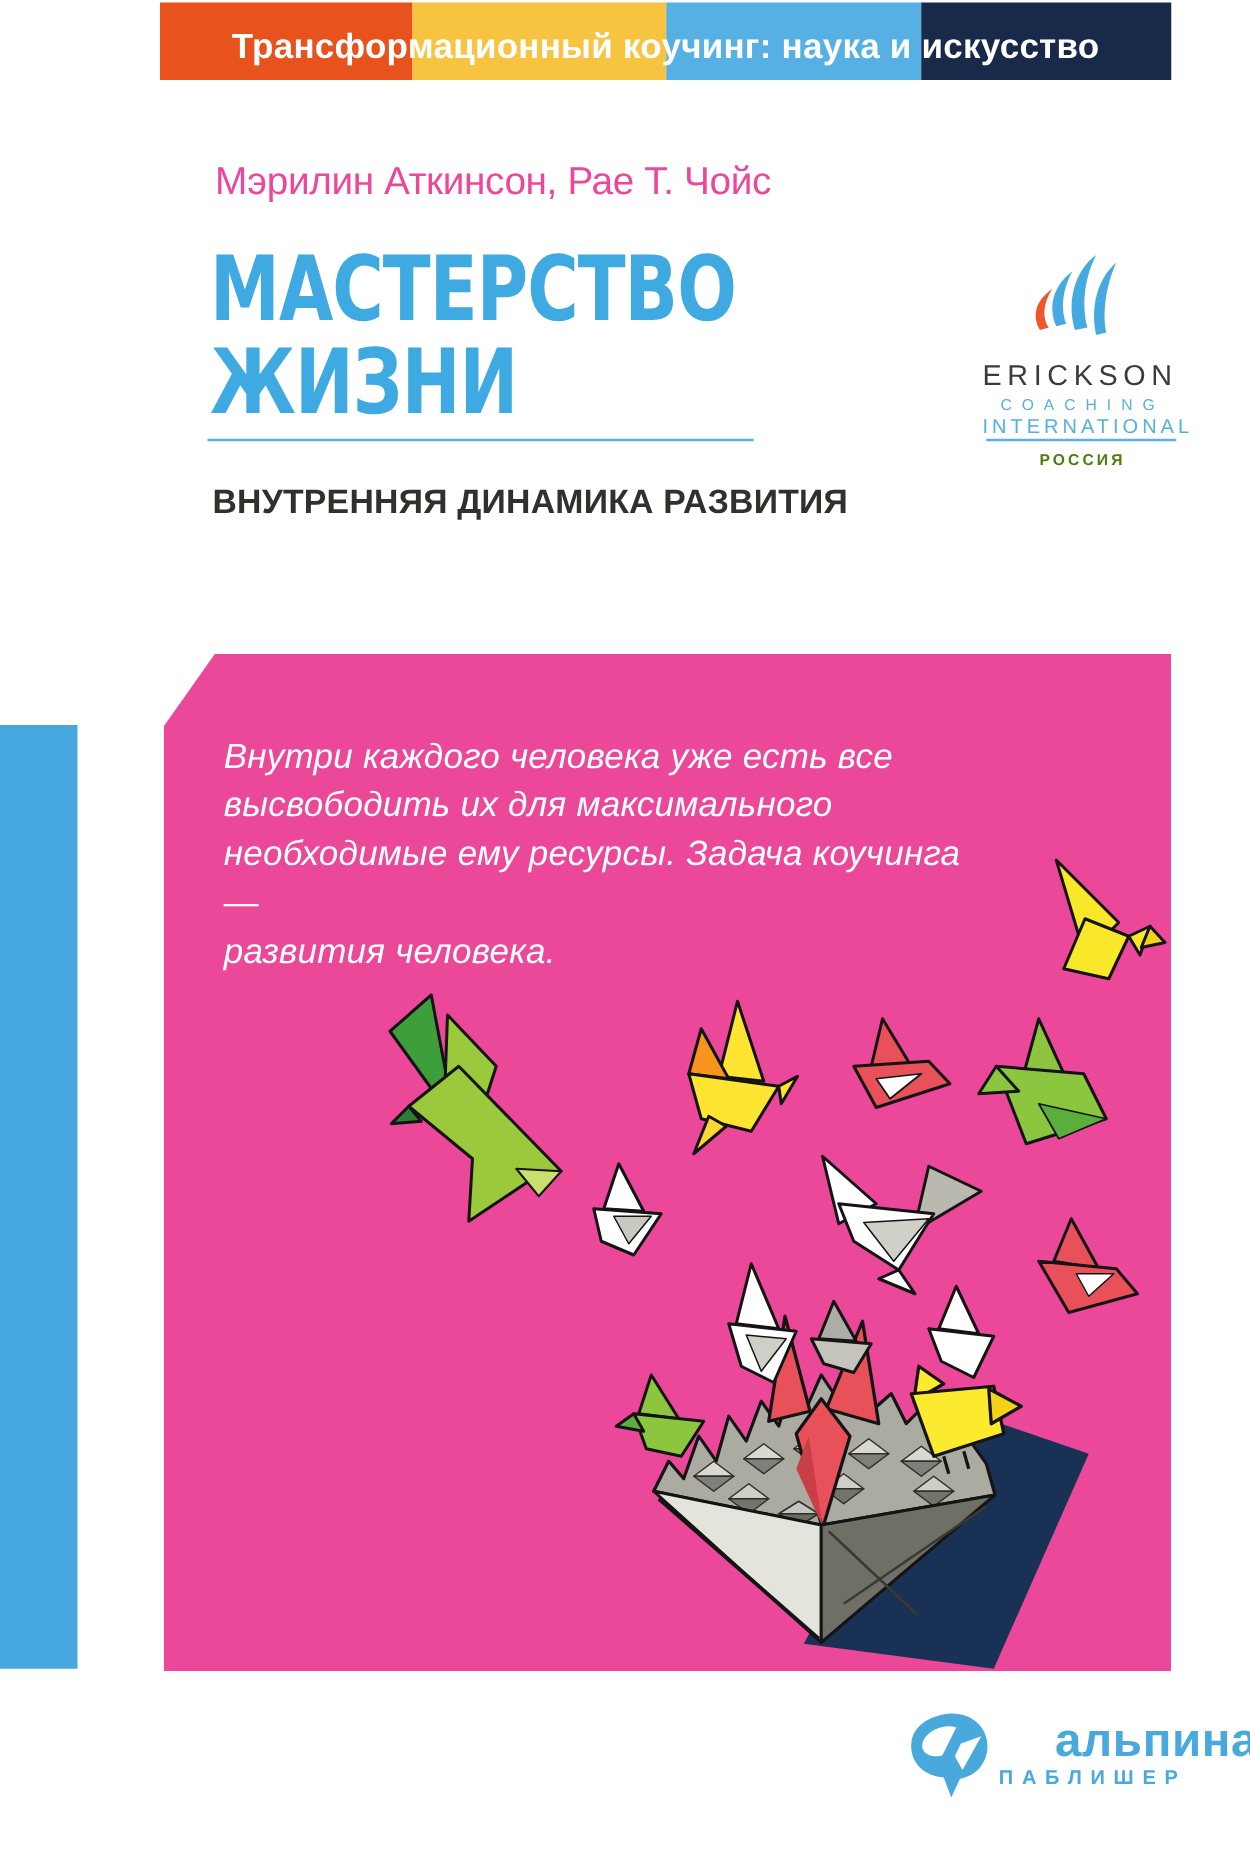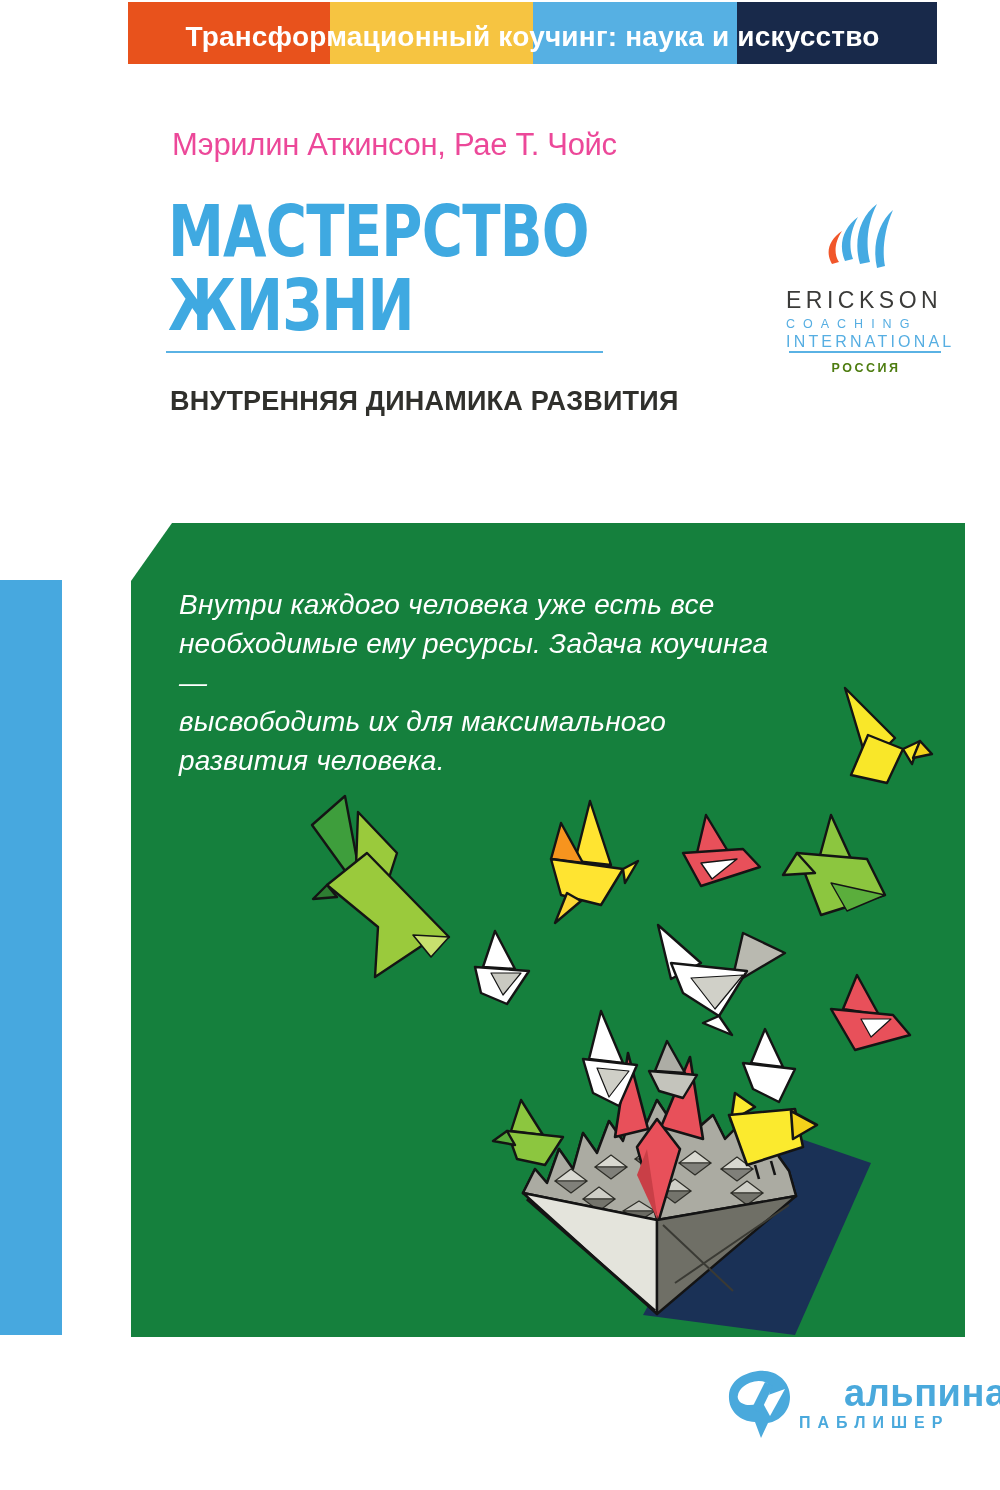--- a/index.html
+++ b/index.html
@@ -26,31 +26,31 @@
   .title{left:168px;top:194px;font-family:"DejaVu Sans",sans-serif;font-weight:bold;
          font-size:72px;line-height:74px;color:#3fa9e1;transform:scaleX(0.78);transform-origin:left top;
          letter-spacing:-1px;white-space:nowrap;}
   .rule-main{left:166px;top:351px;width:437px;height:2px;background:#5ab2e4;}
   .subtitle{left:170px;top:386px;font-size:27px;font-weight:bold;color:#30302c;letter-spacing:0.2px;}
 
   
   .erickson-flame{left:822px;top:200px;}
   .erickson-brand{left:786px;top:287px;width:160px;text-align:left;font-size:23px;letter-spacing:4.5px;
                   color:#3b3b39;white-space:nowrap;}
-  .erickson-sub1{left:786px;top:317px;width:160px;text-align:left;font-size:12.5px;letter-spacing:8px;
+  .erickson-sub1{left:786px;top:317px;width:160px;text-align:center;font-size:12.5px;letter-spacing:8px;
                  color:#56aee2;white-space:nowrap;}
   .erickson-sub2{left:786px;top:333px;width:160px;text-align:center;font-size:16px;letter-spacing:3.2px;
                  color:#56aee2;white-space:nowrap;}
   .rule-erickson{left:789px;top:351px;width:152px;height:2px;background:#5ab2e4;}
   .erickson-region{left:786px;top:361px;width:160px;text-align:center;font-size:12.5px;font-weight:bold;
                    letter-spacing:2.5px;color:#4d7c0f;white-space:nowrap;}
 
   
-  .panel{left:131px;top:523px;width:806px;height:814px;background:#15803d;
-         clip-path:polygon(41px 0%,100% 0%,100% 100%,0% 100%,0% 58px);padding-left:28px;}
+  .panel{left:131px;top:523px;width:806px;height:814px;background:#ec4899;
+         clip-path:polygon(41px 0%,100% 0%,100% 100%,0% 100%,0% 58px);}
   .spine{left:0;top:580px;width:62px;height:755px;background:#47a8df;}
 
   .quote{left:48px;top:62px;width:620px;color:#ffffff;font-style:italic;
          font-size:28px;line-height:39px;letter-spacing:0.2px;}
 
   .illu{left:0;top:0;width:806px;height:814px;}
 
   
   .pub-icon{left:724px;top:1368px;}
   .pub-name{left:796px;top:1372px;font-size:38px;font-weight:bold;color:#4aa9dc;letter-spacing:0.5px;margin-left:48px;}
@@ -86,22 +86,22 @@
 <div class="abs erickson-sub2">INTERNATIONAL</div>
 <div class="abs rule-erickson"></div>
 <div class="abs erickson-region">РОССИЯ</div>
 
 <div class="abs spine"></div>
 
 <div class="abs panel">
 
   <div class="abs quote">
     <div>Внутри каждого человека уже есть все</div>
+    <div>высвободить их для максимального</div>
     <div>необходимые ему ресурсы. Задача коучинга —</div>
-    <div>высвободить их для максимального</div>
     <div>развития человека.</div>
   </div>
 
   <svg class="abs illu" viewBox="0 0 806 814" stroke-linejoin="round">
 
     <polygon points="618,598 740,640 664,812 512,792" fill="#1a3156" stroke="none"></polygon>
 
     <g stroke="#141414" stroke-width="2.4">
       <polygon points="392,670 404,646 416,660 428,626 442,646 452,610 466,630 478,598 492,618 502,586 514,604 526,577 540,598 554,584 566,606 582,592 594,616 610,600 622,622 636,608 648,634 658,648 665,673 526,697" fill="#abab a2"></polygon>
       <polygon points="392,670 404,646 416,660 428,626 442,646 452,610 466,630 478,598 492,618 502,586 514,604 526,577 540,598 554,584 566,606 582,592 594,616 610,600 622,622 636,608 648,634 658,648 665,673 526,697" fill="#ababa2"></polygon>

